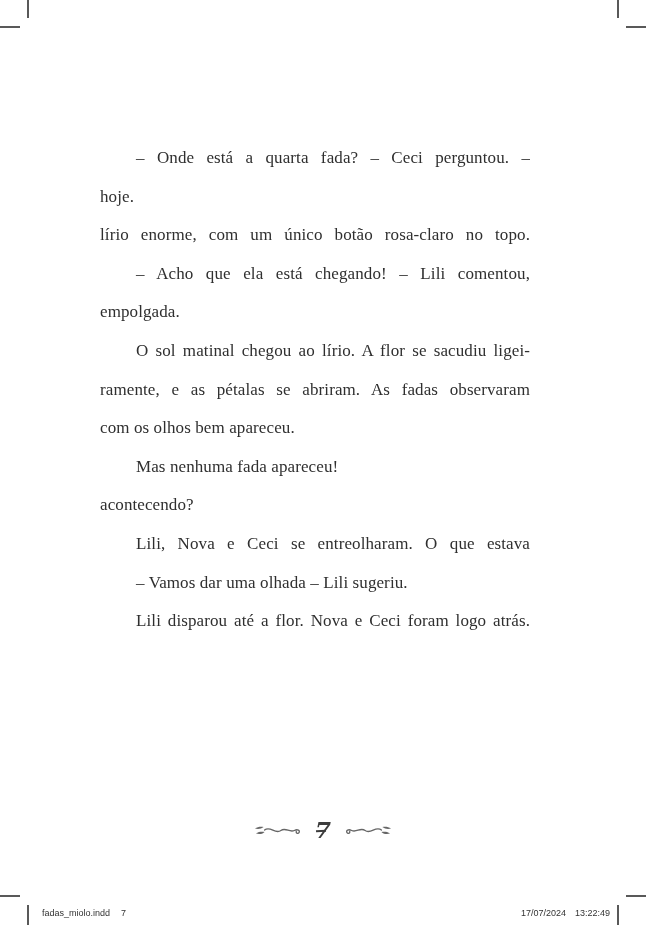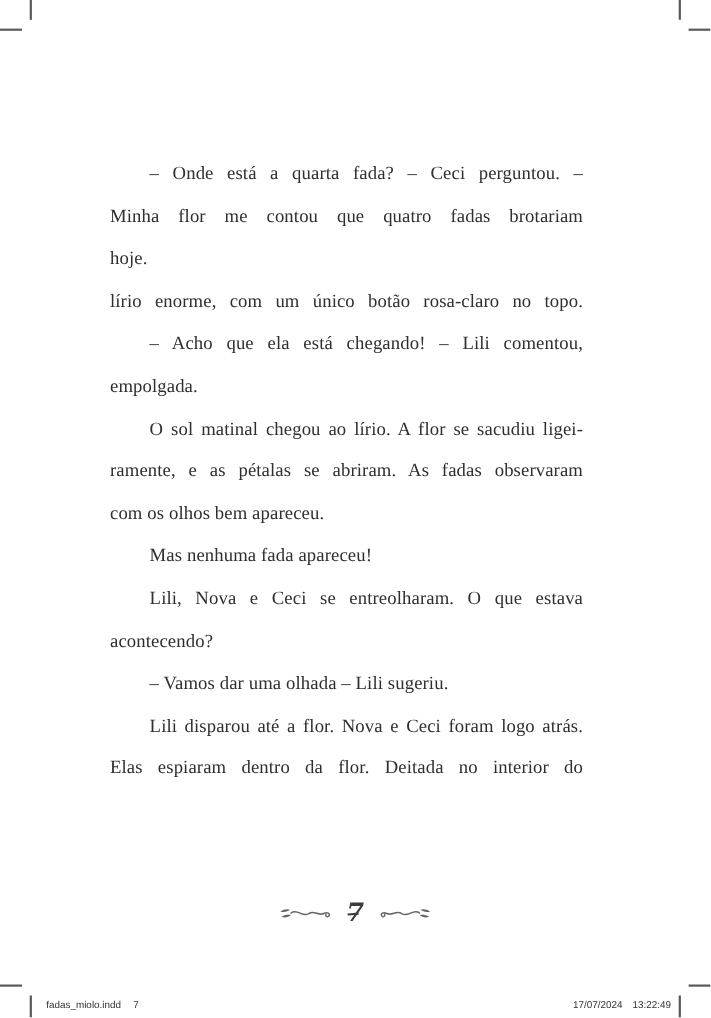--- a/index.html
+++ b/index.html
@@ -93,34 +93,32 @@
   <div class="crop cm-tl-h"></div>
   <div class="crop cm-tr-v"></div>
   <div class="crop cm-tr-h"></div>
   <div class="crop cm-bl-h"></div>
   <div class="crop cm-bl-v"></div>
   <div class="crop cm-br-h"></div>
   <div class="crop cm-br-v"></div>
 
   <main class="text-block" id="text-block">
       <div class="text-line indent justify">– Onde está a quarta fada? – Ceci perguntou. –</div>
-      <div class="text-line justify">Minha flor me contou que quatro fadas brotariam</div>
       <div class="text-line">hoje.</div>
       <div class="text-line justify">lírio enorme, com um único botão rosa-claro no topo.</div>
       <div class="text-line indent justify">– Acho que ela está chegando! – Lili comentou,</div>
       <div class="text-line">empolgada.</div>
       <div class="text-line indent justify">O sol matinal chegou ao lírio. A flor se sacudiu ligei-</div>
       <div class="text-line justify">ramente, e as pétalas se abriram. As fadas observaram</div>
       <div class="text-line">com os olhos bem apareceu.</div>
       <div class="text-line indent">Mas nenhuma fada apareceu!</div>
+      <div class="text-line">acontecendo?</div>
       <div class="text-line indent justify">Lili, Nova e Ceci se entreolharam. O que estava</div>
-      <div class="text-line">acontecendo?</div>
       <div class="text-line indent">– Vamos dar uma olhada – Lili sugeriu.</div>
       <div class="text-line indent justify">Lili disparou até a flor. Nova e Ceci foram logo atrás.</div>
-      <div class="text-line justify">Elas espiaram dentro da flor. Deitada no interior do</div>
     </main>
 
   <div class="footer-ornament">
     <svg class="flourish" viewBox="0 0 50 18" aria-hidden="true">
       <path d="M1,7.5 C4,5.5 7.5,5 10,6 C7.5,8 4,8.5 1,7.5 Z" fill="currentColor"></path>
       <path d="M2,12.5 C5,10.5 8.5,10.5 11,11 C8.5,13.5 4.5,13.8 2,12.5 Z" fill="currentColor"></path>
       <path d="M11,9 C17,4 22,14 28,9.5 C33,6 37,12 42,9.5 C45.5,7.8 48,9.5 47,11.5 C46,13.3 43.5,12.5 44,10.5" fill="none" stroke="currentColor" stroke-width="1.4" stroke-linecap="round"></path>
     </svg>
     <span class="pagenum-wrap">
       <span class="pagenum">7</span>

